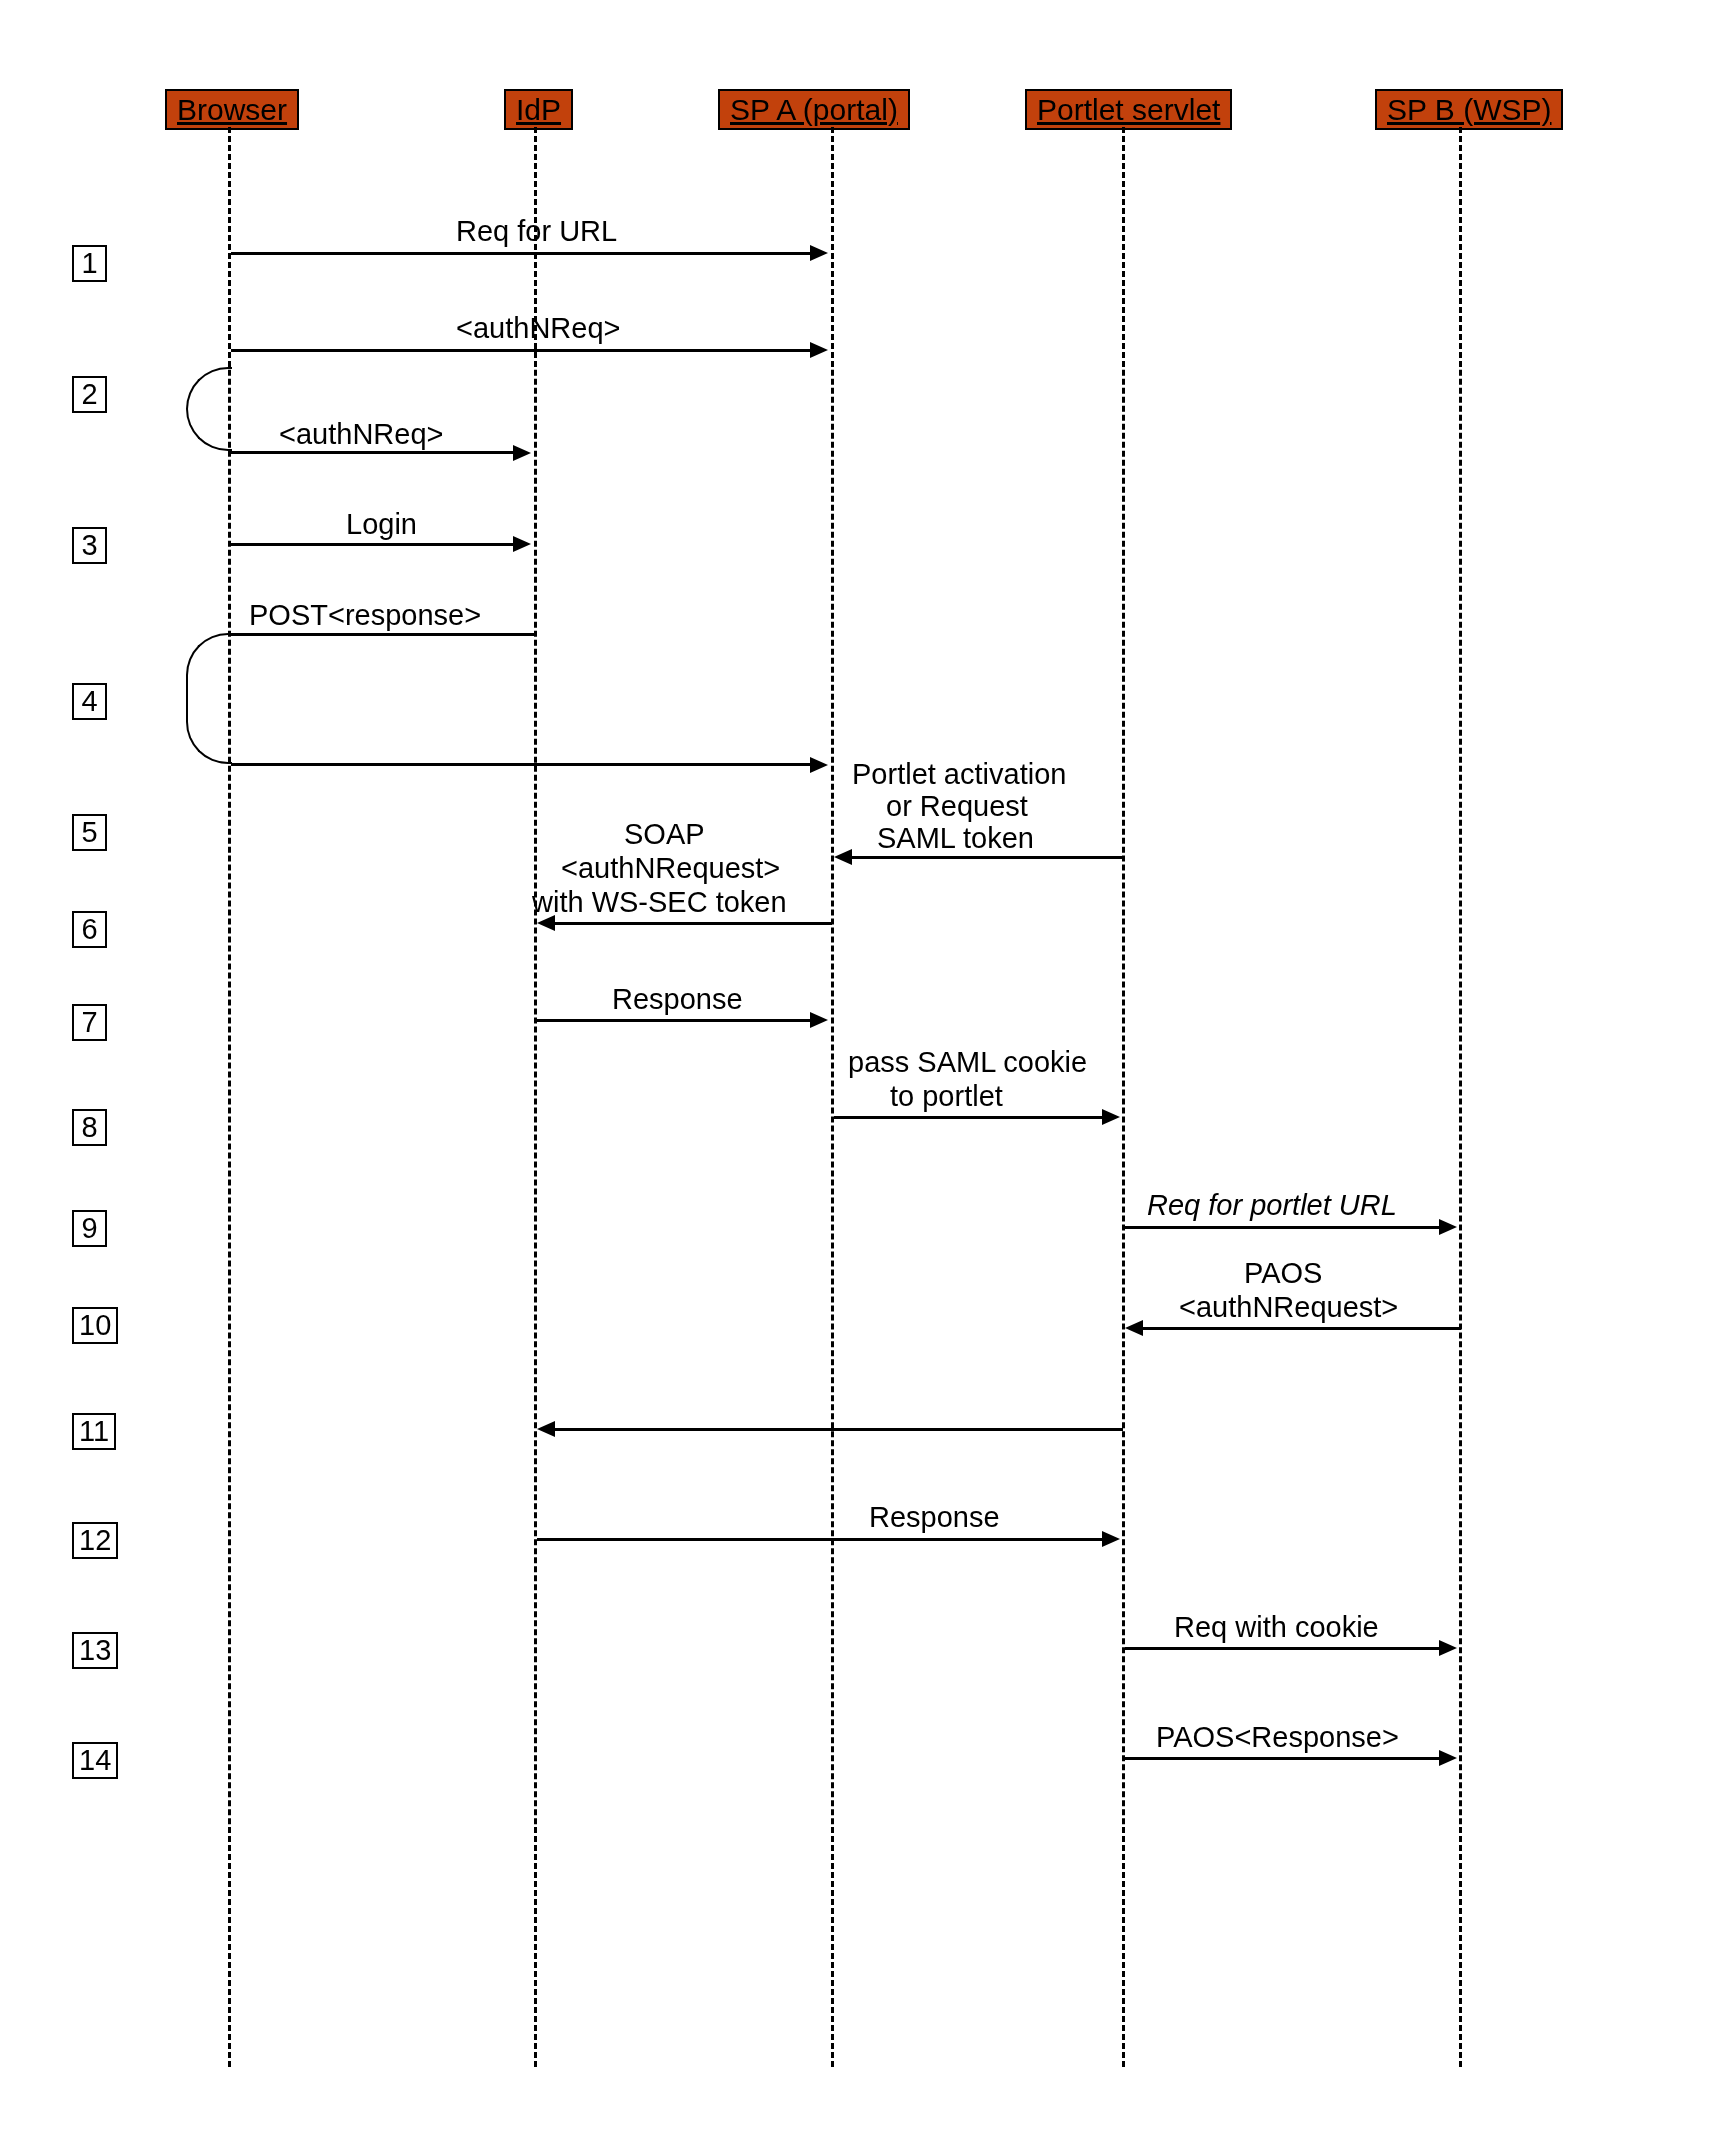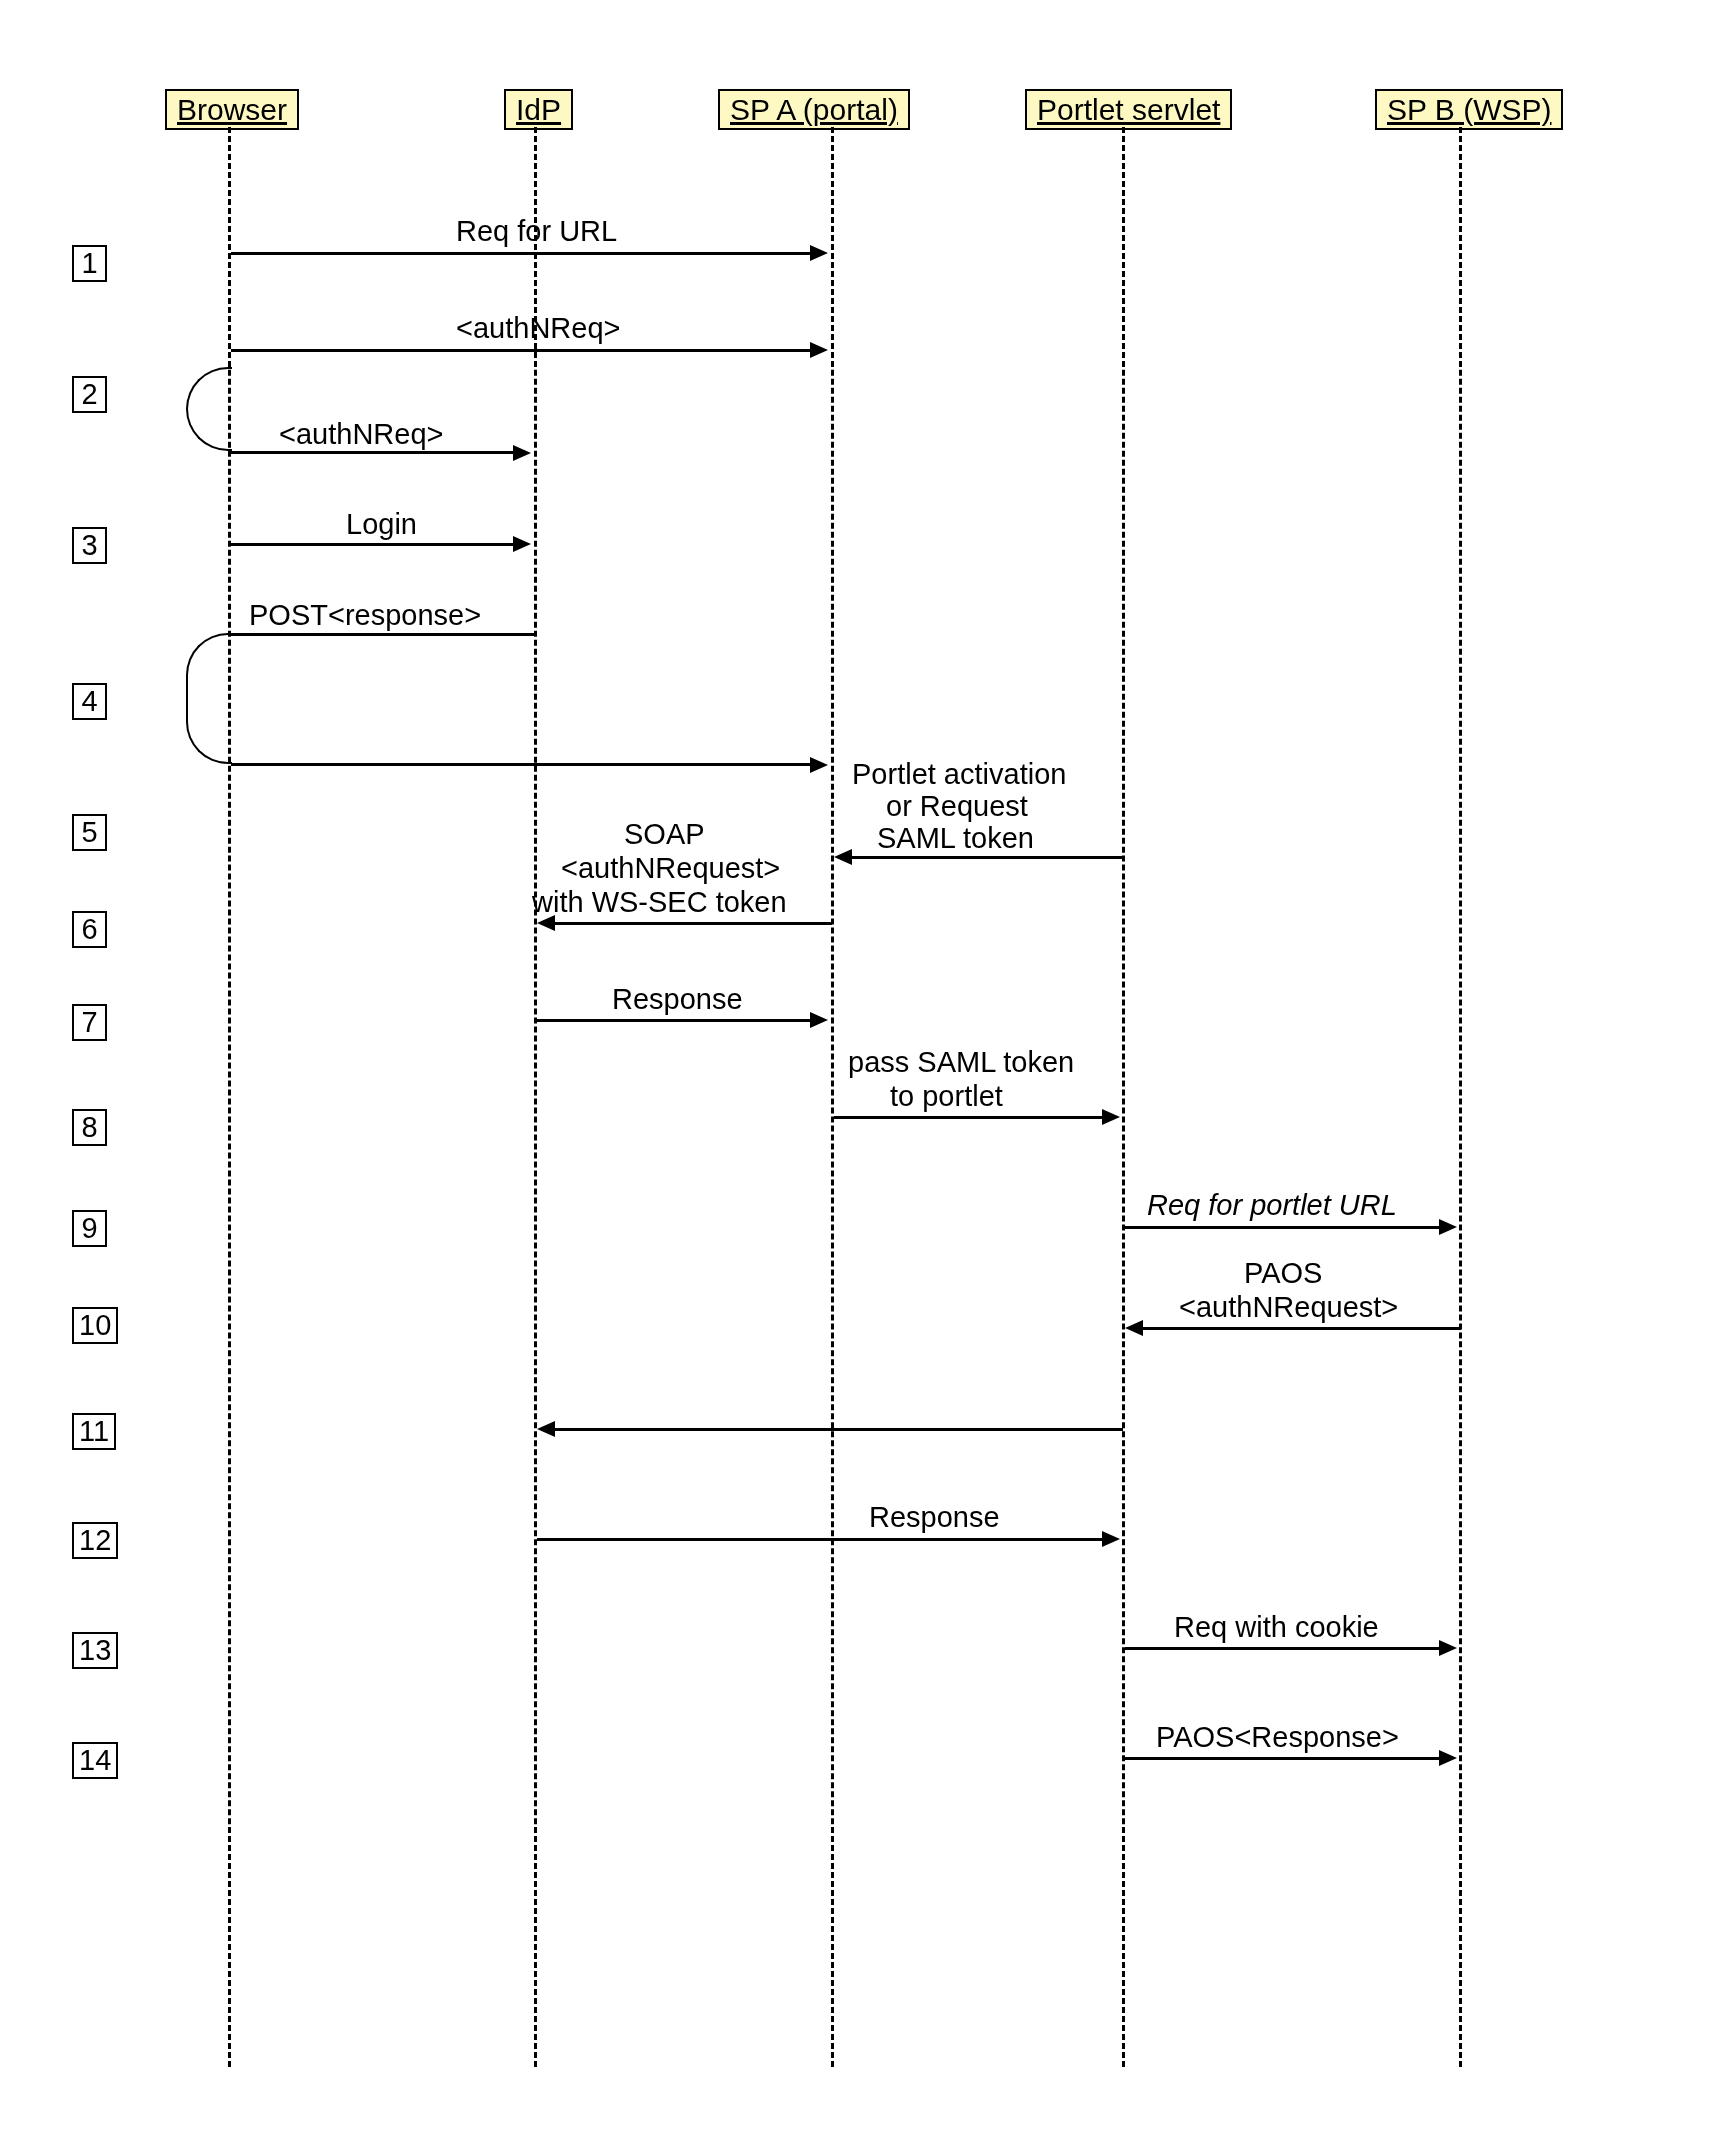--- a/index.html
+++ b/index.html
@@ -25,21 +25,21 @@
       transform: translateX(-50%);
       font-size: 32px;
       font-weight: normal;
     }
     .participant {
       position: absolute;
       top: 55px;
       border: 2.5px solid #000;
       padding: 1.7px 10px;
       font-size: 30px;
-      background: #fef9c3;
+      background: #c2410c;
       text-decoration: underline;
       text-align: center;
     }
     .lifeline {
       position: absolute;
       top: 93px;
       width: 0;
       height: 1940px;
       border-left: 3.4px dashed #000;
     }
@@ -150,21 +150,21 @@
   <div class="msg-label" style="left:590px; top:784px;">SOAP</div>
   <div class="msg-label" style="left:527px; top:818px;">&lt;authNRequest&gt;</div>
   <div class="msg-label" style="left:498px; top:852px;">with WS-SEC token</div>
   <div class="arrow-line" style="left:521px; top:888px; width:277px;"></div>
   <div class="arrow-head-left" style="left:503px; top:881px;"></div>
 
   <div class="msg-label" style="left:578px; top:949px;">Response</div>
   <div class="arrow-line" style="left:503px; top:985px; width:275px;"></div>
   <div class="arrow-head-right" style="left:776px; top:978px;"></div>
 
-  <div class="msg-label" style="left:814px; top:1012px;">pass SAML token</div>
+  <div class="msg-label" style="left:814px; top:1012px;">pass SAML cookie</div>
   <div class="msg-label" style="left:856px; top:1046px;">to portlet</div>
   <div class="arrow-line" style="left:800px; top:1082px; width:270px;"></div>
   <div class="arrow-head-right" style="left:1068px; top:1075px;"></div>
 
   <div class="msg-label" style="left:1113px; top:1155px;font-style:italic;">Req for portlet URL</div>
   <div class="arrow-line" style="left:1091px; top:1192px; width:316px;"></div>
   <div class="arrow-head-right" style="left:1405px; top:1185px;"></div>
 
   <div class="msg-label" style="left:1210px; top:1223px;">PAOS</div>
   <div class="msg-label" style="left:1145px; top:1257px;">&lt;authNRequest&gt;</div>

